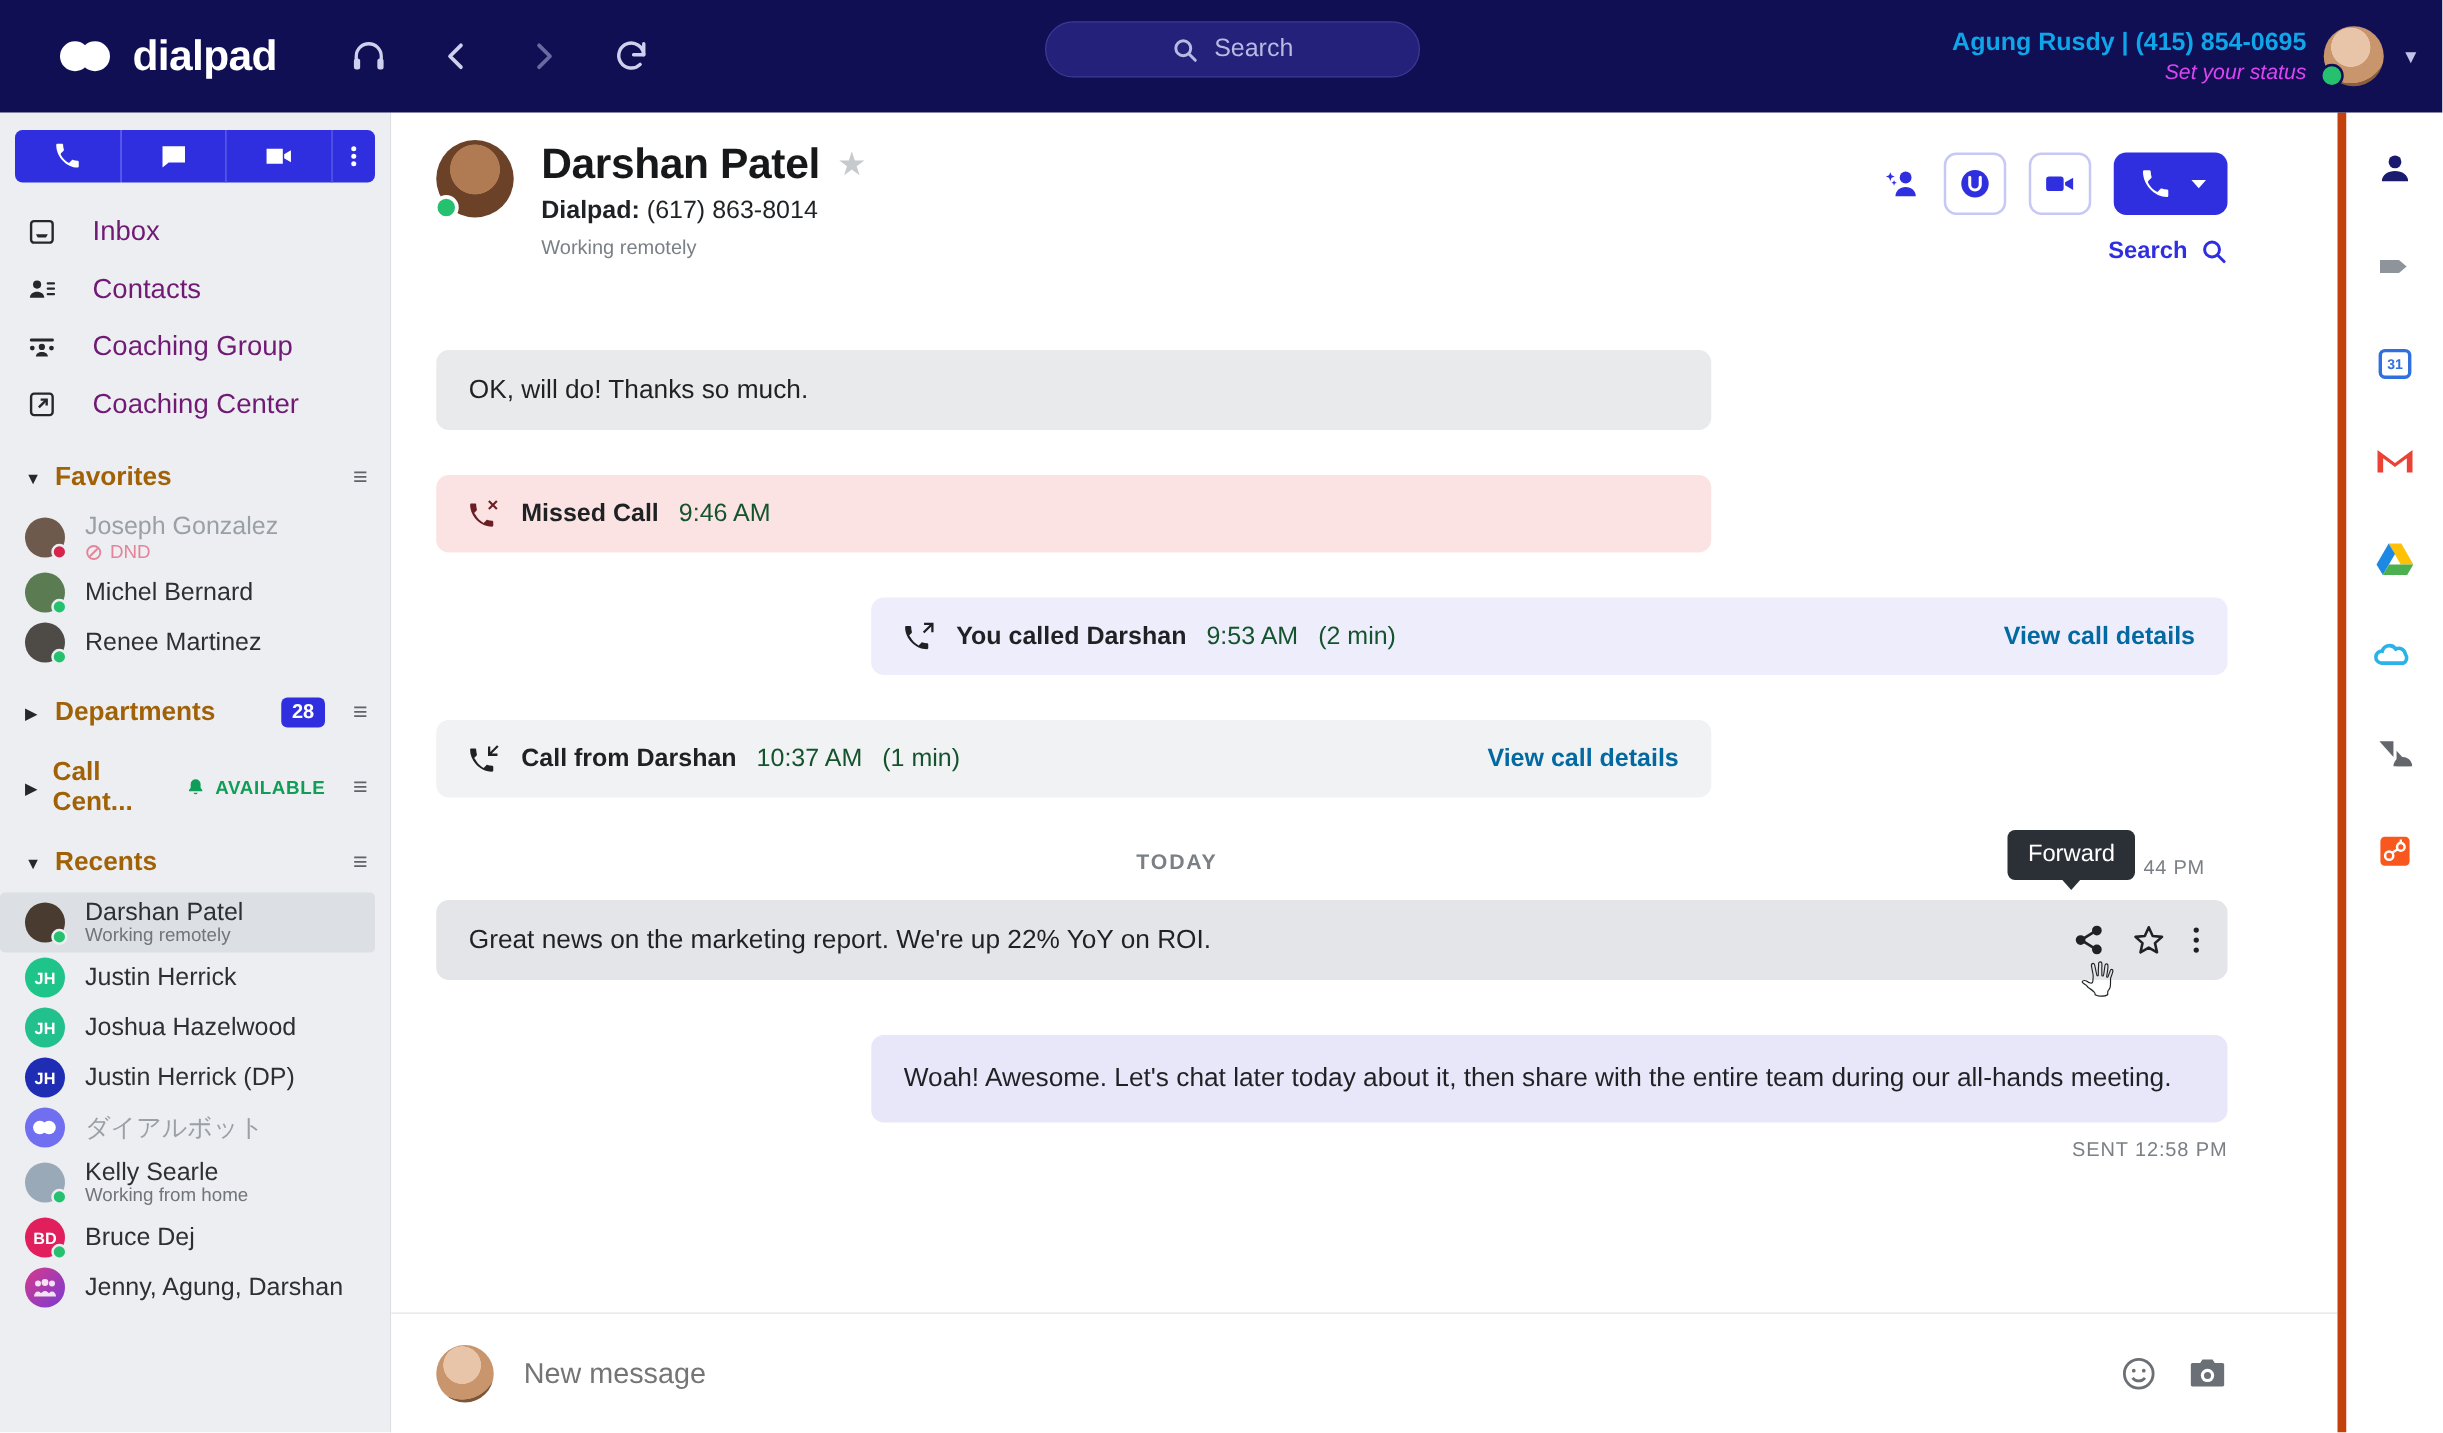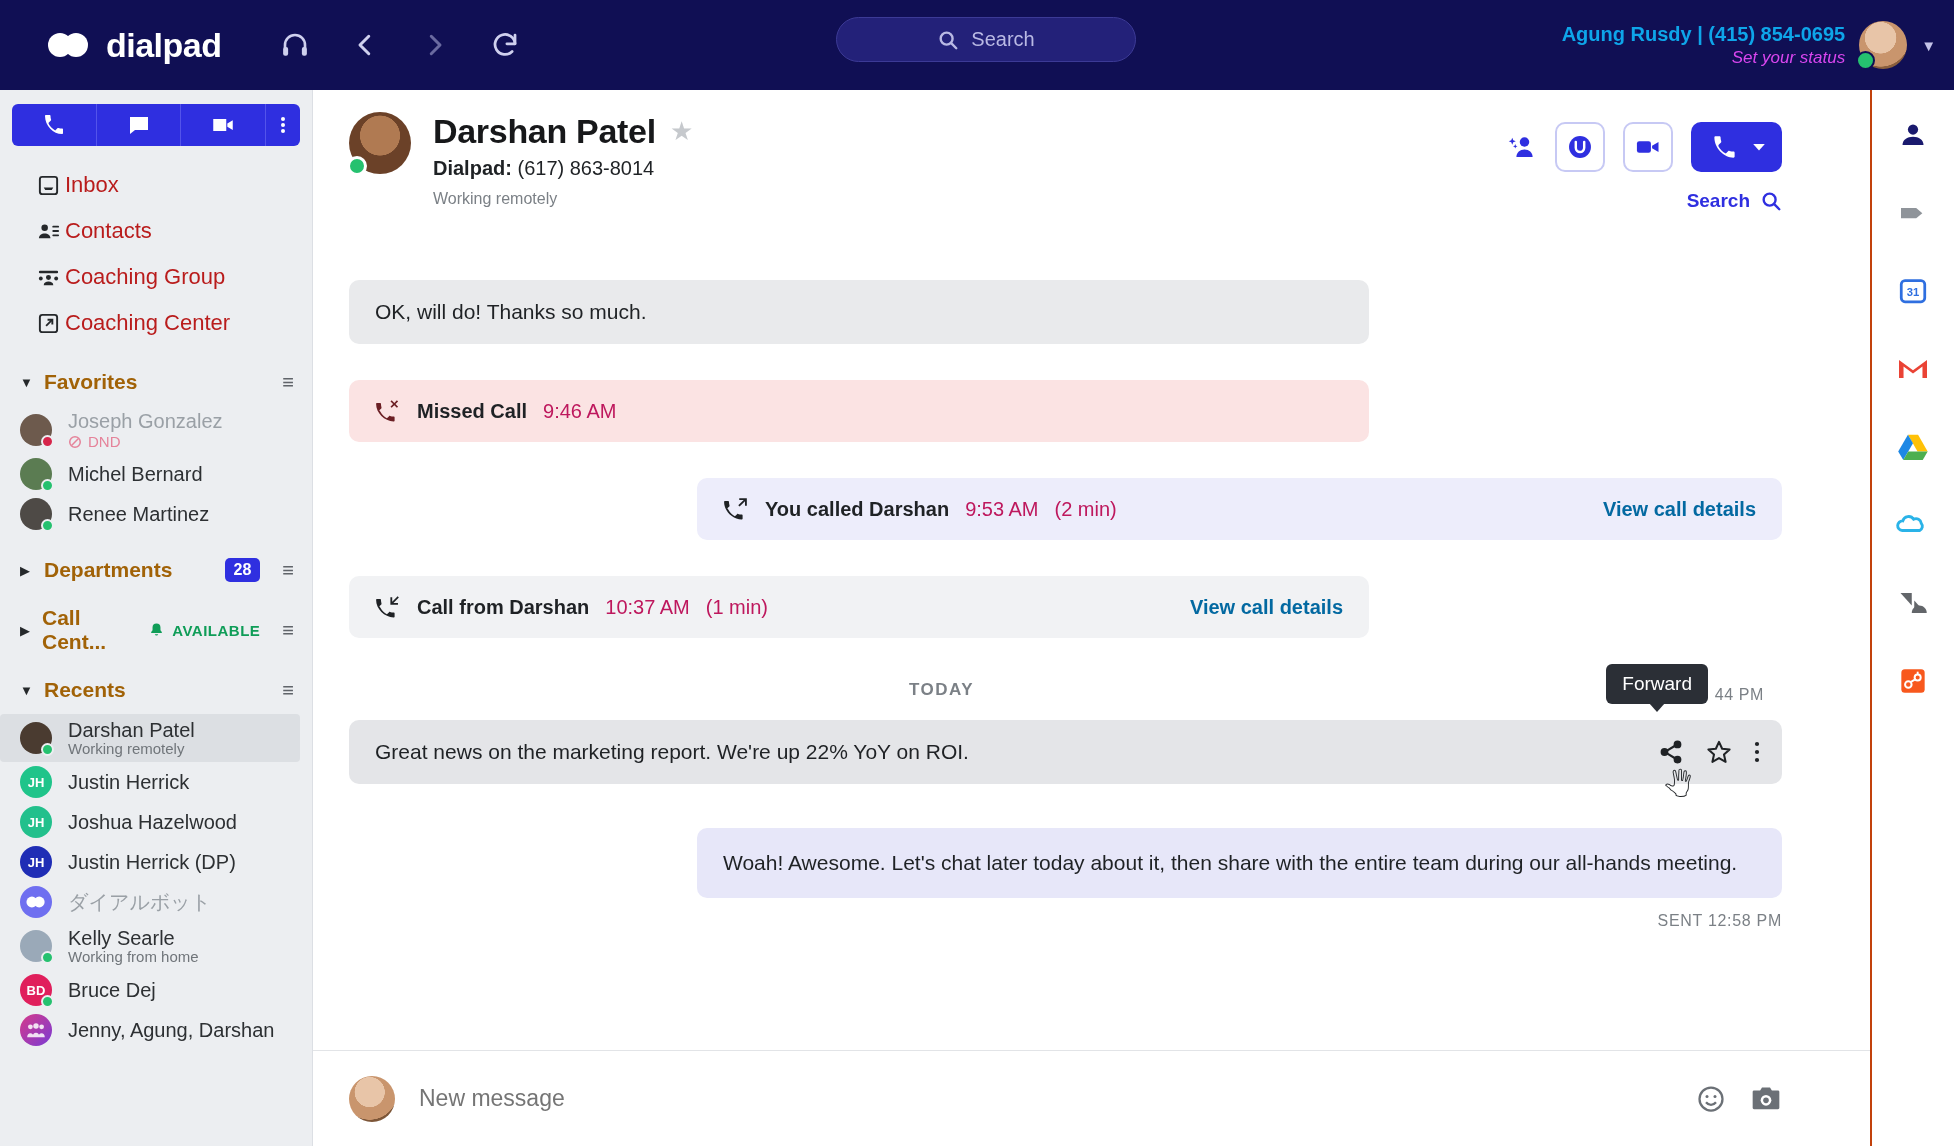--- a/index.html
+++ b/index.html
@@ -69,22 +69,22 @@
   .seg-bar { display: flex; margin: 14px 12px 10px 12px; height: 42px; }
   .seg {
     flex: 1; background: #2f2fe0; display: flex; align-items: center; justify-content: center;
     color: #fff; cursor: pointer; border-right: 1px solid #5454ea;
   }
   .seg:first-child { border-radius: 6px 0 0 6px; }
   .seg.kebab { flex: 0 0 34px; border-right: none; border-radius: 0 6px 6px 0; }
 
   .nav-list { padding: 6px 0 0 0; }
   .nav-row {
-    display: flex; align-items: center; gap: 4px; height: 46px; padding-left: 35px;
-    color: #b91c1c; font-size: 22px; cursor: pointer;
+    display: flex; align-items: center; gap: 28px; height: 46px; padding-left: 20px;
+    color: #701a75; font-size: 22px; cursor: pointer;
   }
   .nav-row .gl { width: 26px; display: flex; align-items: center; justify-content: center; }
 
   .sec-head {
     display: flex; align-items: center; gap: 12px; padding: 0 18px 0 20px;
     height: 48px; margin-top: 12px; cursor: pointer;
   }
   .sec-tri { font-size: 13px; color: #25282b; width: 12px; }
   .sec-title { font-size: 21px; font-weight: 700; color: #a16207; }
   .sec-spacer { flex: 1; }
@@ -161,21 +161,21 @@
     font-size: 21px; color: #1f2225; max-width: 1020px; margin-top: 30px;
   }
   .evt {
     border-radius: 10px; padding: 18px 26px; display: flex; align-items: center;
     gap: 16px; font-size: 20px; margin-top: 36px;
   }
   .evt.missed { background: #fbe3e3; max-width: 1020px; }
   .evt.out { background: #ededfb; margin-left: 348px; }
   .evt.in { background: #f1f2f4; max-width: 1020px; }
   .evt .lbl { font-weight: 700; color: #1f2225; }
-  .evt .tm { color: #be185d; }
+  .evt .tm { color: #14532d; }
   .evt .sp { flex: 1; }
   .evt .link { color: #0369a1; font-weight: 700; cursor: pointer; }
 
   .today-row { position: relative; margin-top: 42px; height: 28px; }
   .today-lbl {
     position: absolute; left: 560px; top: 0; font-size: 17px; letter-spacing: 1.5px;
     color: #7b8086; font-weight: 600;
   }
   .msg-time-r {
     position: absolute; right: 18px; top: 6px; font-size: 16px; color: #7b8086; letter-spacing: .6px;
@@ -217,21 +217,21 @@
     background: radial-gradient(circle at 45% 35%, #e8c5a8 0 38%, #c9956d 39% 70%, #7d5638 71% 100%);
   }
   .comp-input {
     flex: 1; border: none; outline: none; font-size: 23px; color: #9aa0a6;
     font-family: "Liberation Sans", sans-serif; background: transparent;
   }
   .comp-ico { color: #6b7076; cursor: pointer; display: flex; }
 
   
   .rail {
-    width: 84px; flex: 0 0 84px; border-left: 2px solid #c2410c; background: #fff;
+    width: 84px; flex: 0 0 84px; border-left: 7px solid #c2410c; background: #fff;
     display: flex; flex-direction: column; align-items: center; padding-top: 26px; gap: 40px;
   }
   .rail-ico { width: 38px; height: 38px; display: flex; align-items: center; justify-content: center; cursor: pointer; }
 </style>
 </head>
 <body>
 
 <div class="app">
 
   <div class="topbar">

